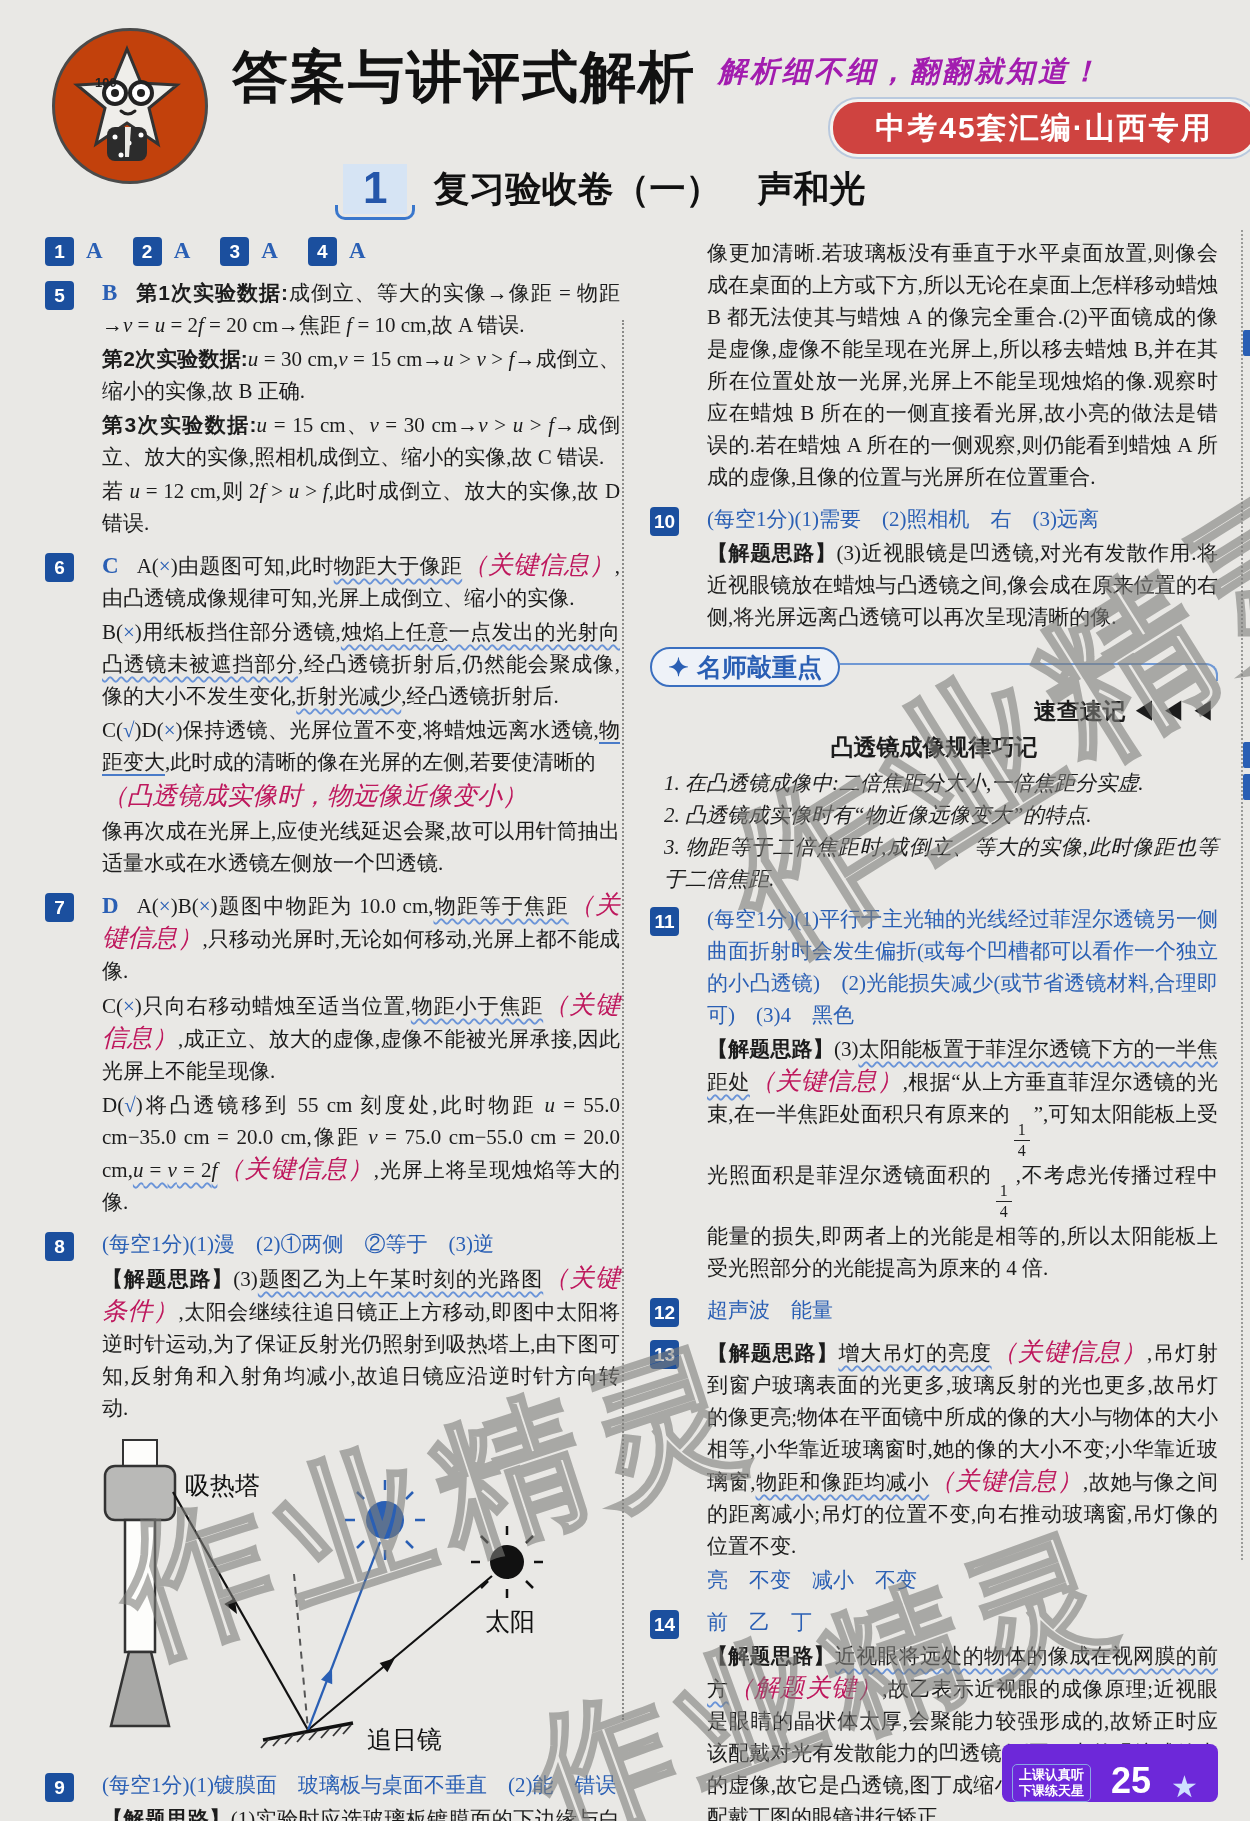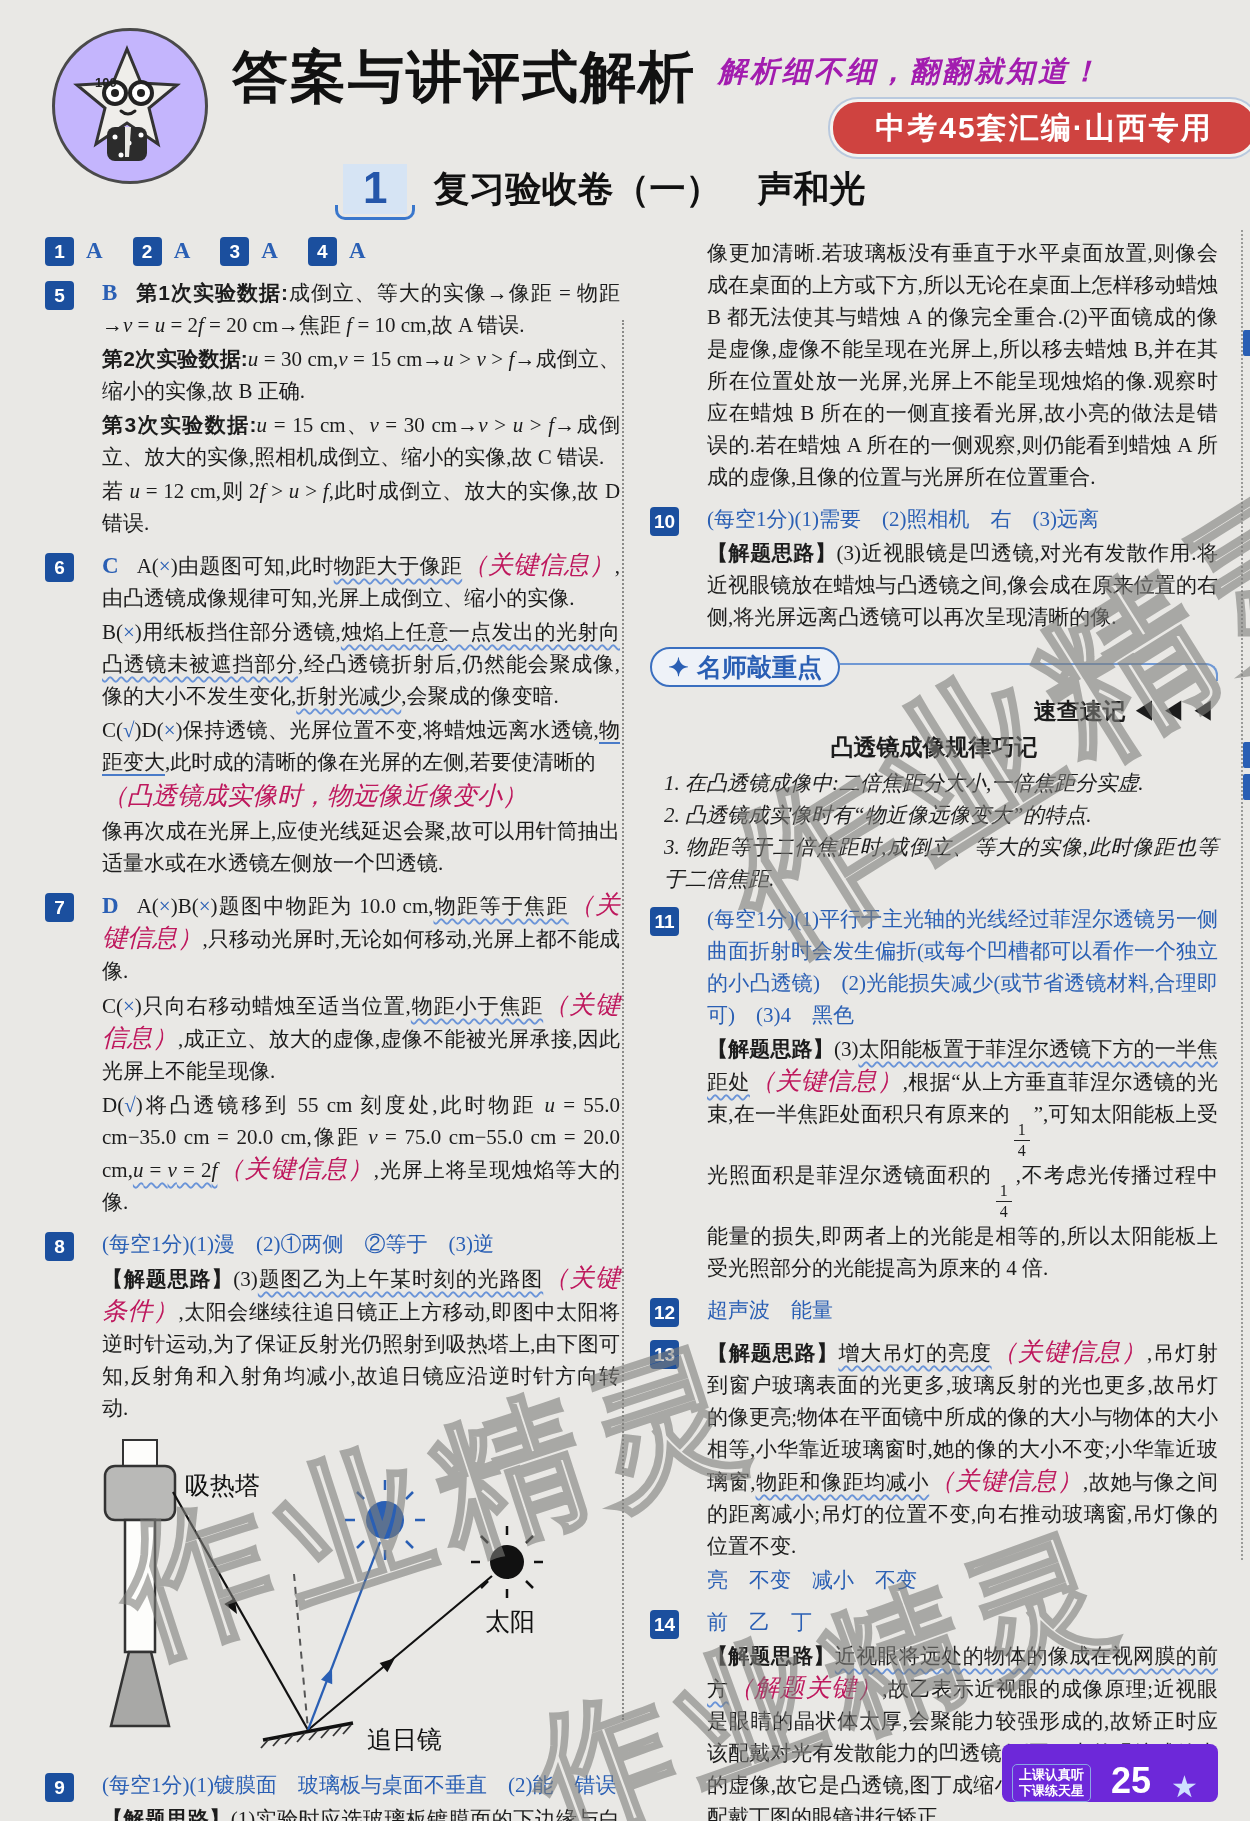--- a/index.html
+++ b/index.html
@@ -1,20 +1,20 @@
 <!DOCTYPE html>
 <html><head>
 <meta charset="utf-8">
 <style>
   html,body{margin:0;padding:0;background:#cfcfcd;}
   .page{position:relative;width:1250px;height:1821px;background:#e9e8e5;overflow:hidden;
         font-family:"Liberation Serif","DejaVu Serif",serif;color:#1c1c1c;}
   
   .mascot{position:absolute;left:52px;top:28px;width:150px;height:150px;border:3px solid #4a4a4a;
-          border-radius:50%;background:#c4b5fd;overflow:hidden;}
+          border-radius:50%;background:#c2410c;overflow:hidden;}
   .page-title{position:absolute;left:232px;top:40px;font-family:"Liberation Sans",sans-serif;
           font-weight:900;font-size:56px;letter-spacing:2px;color:#111;}
   .slogan{position:absolute;left:718px;top:52px;width:520px;font-size:29px;font-weight:700;
           font-style:italic;letter-spacing:3px;color:#a21caf;}
   .banner{position:absolute;left:830px;top:99px;width:422px;height:52px;border-radius:28px;
           background:#cf4340;border:3px solid #f3f3f0;box-shadow:0 0 0 2px #b9c9de;
           display:flex;align-items:center;justify-content:center;color:#fff;
           font-family:"Liberation Sans",sans-serif;font-weight:800;font-size:30px;letter-spacing:2px;}
   
   .section-title{position:absolute;left:343px;top:164px;display:flex;align-items:flex-end;gap:26px;}
@@ -133,21 +133,21 @@
         <div class="qblock">
           <span class="badge">5</span>
           <div class="para"><span class="lead">B</span><span class="b">第1次实验数据:</span><span>成倒立、等大的实像→像距 = 物距→<i>v</i> = <i>u</i> = 2<i>f</i> = 20 cm→焦距 <i>f</i> = 10 cm,故 A 错误.</span></div>
           <div class="para"><span class="b">第2次实验数据:</span><span><i>u</i> = 30 cm,<i>v</i> = 15 cm→<i>u</i> &gt; <i>v</i> &gt; <i>f</i>→成倒立、缩小的实像,故 B 正确.</span></div>
           <div class="para"><span class="b">第3次实验数据:</span><span><i>u</i> = 15 cm、<i>v</i> = 30 cm→<i>v</i> &gt; <i>u</i> &gt; <i>f</i>→成倒立、放大的实像,照相机成倒立、缩小的实像,故 C 错误.</span></div>
           <div class="para"><span>若 <i>u</i> = 12 cm,则 2<i>f</i> &gt; <i>u</i> &gt; <i>f</i>,此时成倒立、放大的实像,故 D 错误.</span></div>
         </div>
         <div class="qblock">
           <span class="badge">6</span>
           <div class="para"><span class="lead">C</span><span>A(<span class="mk">×</span>)由题图可知,此时</span><span class="w">物距大于像距</span><span class="s">（关键信息）</span><span>,由凸透镜成像规律可知,光屏上成倒立、缩小的实像.</span></div>
-          <div class="para"><span>B(<span class="mk">×</span>)用纸板挡住部分透镜,</span><span class="w">烛焰上任意一点发出的光射向凸透镜未被遮挡部分</span><span>,经凸透镜折射后,仍然能会聚成像,像的大小不发生变化,</span><span class="w">折射光减少</span><span>,会聚成的像变暗.</span></div>
+          <div class="para"><span>B(<span class="mk">×</span>)用纸板挡住部分透镜,</span><span class="w">烛焰上任意一点发出的光射向凸透镜未被遮挡部分</span><span>,经凸透镜折射后,仍然能会聚成像,像的大小不发生变化,</span><span class="w">折射光减少</span><span>,经凸透镜折射后.</span></div>
           <div class="para"><span>C(<span class="mk">√</span>)D(<span class="mk">×</span>)保持透镜、光屏位置不变,将蜡烛远离水透镜,</span><span class="u">物距变大</span><span>,此时成的清晰的像在光屏的左侧,若要使清晰的</span></div>
           <div class="para note"><span class="s">（凸透镜成实像时，物远像近像变小）</span></div>
           <div class="para"><span>像再次成在光屏上,应使光线延迟会聚,故可以用针筒抽出适量水或在水透镜左侧放一个凹透镜.</span></div>
         </div>
         <div class="qblock">
           <span class="badge">7</span>
           <div class="para"><span class="lead">D</span><span>A(<span class="mk">×</span>)B(<span class="mk">×</span>)题图中物距为 10.0 cm,</span><span class="w">物距等于焦距</span><span class="s">（关键信息）</span><span>,只移动光屏时,无论如何移动,光屏上都不能成像.</span></div>
           <div class="para"><span>C(<span class="mk">×</span>)只向右移动蜡烛至适当位置,</span><span class="w">物距小于焦距</span><span class="s">（关键信息）</span><span>,成正立、放大的虚像,虚像不能被光屏承接,因此光屏上不能呈现像.</span></div>
           <div class="para"><span>D(<span class="mk">√</span>)将凸透镜移到 55 cm 刻度处,此时物距 <i>u</i> = 55.0 cm−35.0 cm = 20.0 cm,像距 <i>v</i> = 75.0 cm−55.0 cm = 20.0 cm,</span><span class="w"><i>u</i> = <i>v</i> = 2<i>f</i></span><span class="s">（关键信息）</span><span>,光屏上将呈现烛焰等大的像.</span></div>
         </div>

